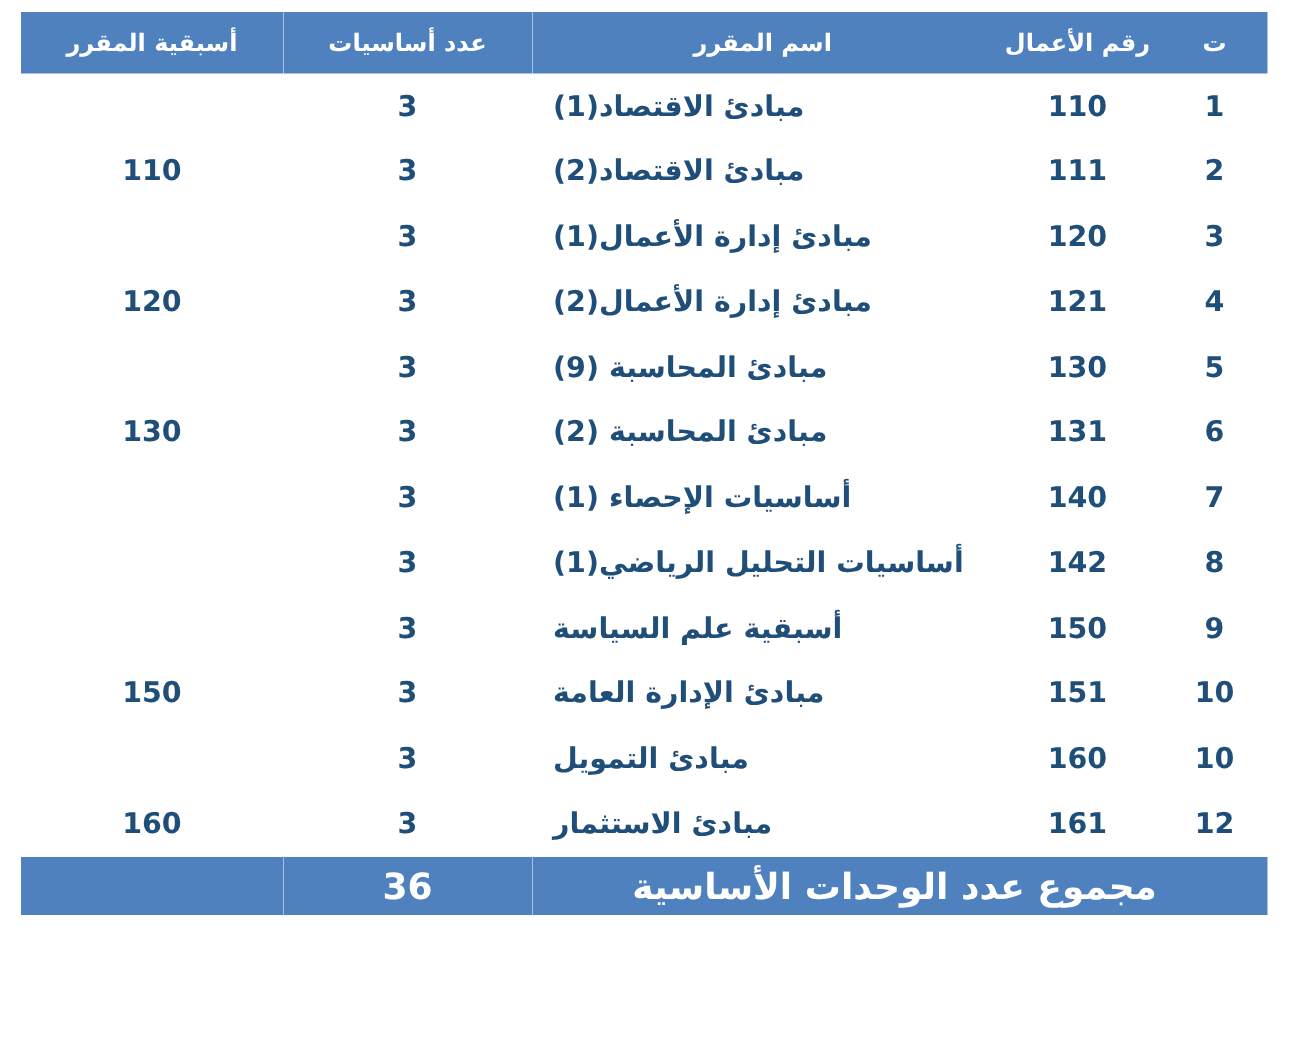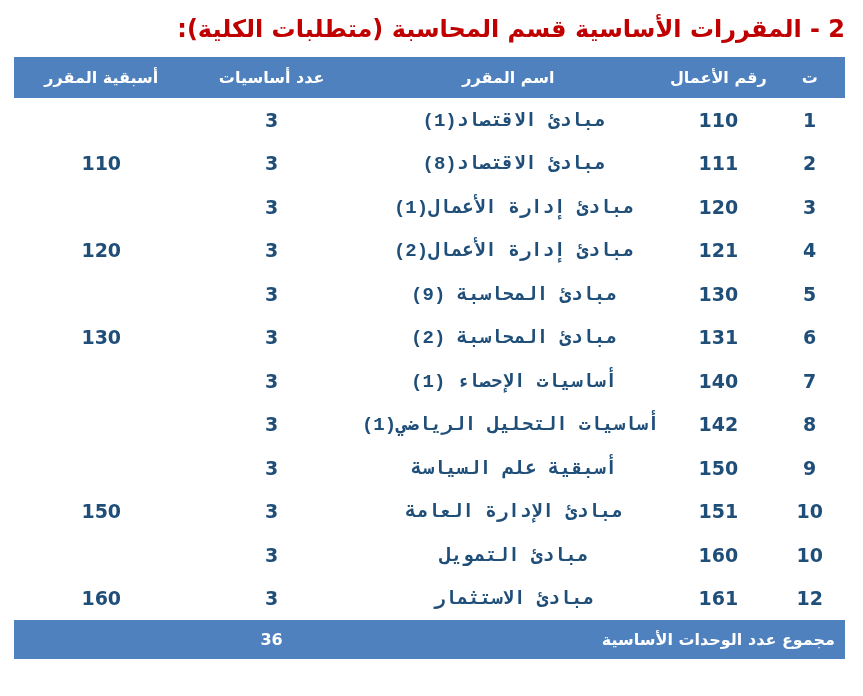--- a/index.html
+++ b/index.html
@@ -57,44 +57,42 @@
     font-size: 16px;
     font-weight: bold;
   }
   tbody tr { height: 43.5px; background: var(--page-bg); }
   tbody td {
     color: var(--body-text);
     font-size: 19px;
     font-weight: bold;
   }
   tbody td.col-course-name {
-    text-align: center;
+    text-align: left;
     padding-left: 14px;
-    font-family: Liberation Mono, monospace;
   }
   tfoot tr {
     background: var(--header-bg);
     height: 39px;
   }
   tfoot td {
     color: var(--header-text);
-    font-size: 16px;
+    font-size: 24px;
     font-weight: bold;
   }
   tfoot td.footer-label {
-    text-align: right;
+    text-align: center;
     padding-right: 10px;
   }
 </style>
 </head>
 <body>
 
 <div class="page">
 
-  <div class="doc-title">2 - المقررات الأساسية قسم المحاسبة (متطلبات الكلية):</div>
 
   <table class="courses">
     <colgroup>
       <col style="width:8.5%">
       <col style="width:13.5%">
       <col style="width:37%">
       <col style="width:20%">
       <col style="width:21%">
     </colgroup>
     <thead>
@@ -111,21 +109,21 @@
     <tr>
           <td class="col-index">1</td>
           <td class="col-course-number">110</td>
           <td class="col-course-name">مبادئ الاقتصاد(1)</td>
           <td class="col-units">3</td>
           <td class="col-prerequisite"></td>
         </tr>
         <tr>
           <td class="col-index">2</td>
           <td class="col-course-number">111</td>
-          <td class="col-course-name">مبادئ الاقتصاد(8)</td>
+          <td class="col-course-name">مبادئ الاقتصاد(2)</td>
           <td class="col-units">3</td>
           <td class="col-prerequisite">110</td>
         </tr>
         <tr>
           <td class="col-index">3</td>
           <td class="col-course-number">120</td>
           <td class="col-course-name">مبادئ إدارة الأعمال(1)</td>
           <td class="col-units">3</td>
           <td class="col-prerequisite"></td>
         </tr>

